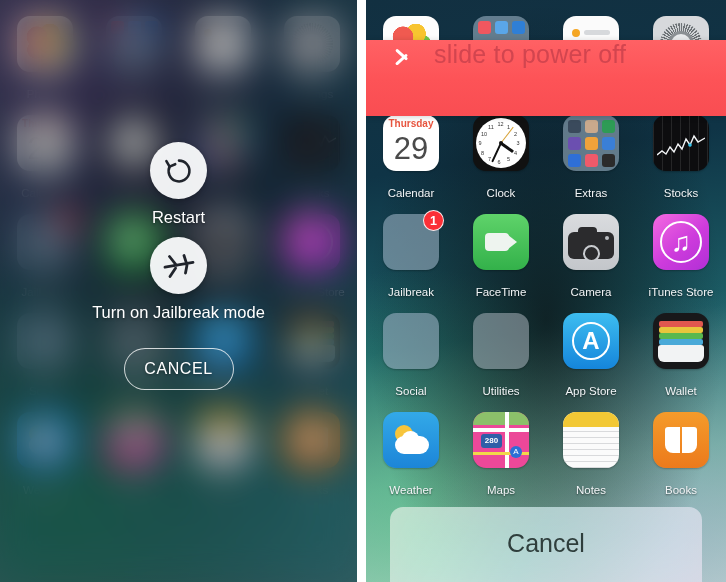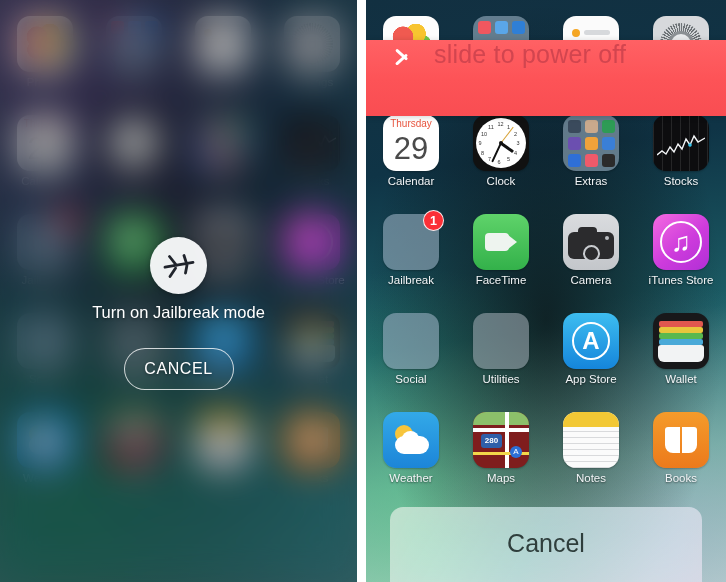--- a/index.html
+++ b/index.html
@@ -38,21 +38,21 @@
   
   .grid { position:absolute; left:0; right:0; }
   .row  { position:absolute; left:0; right:0; height:84px; display:flex; }
   .cell { flex:1; display:flex; flex-direction:column; align-items:center; }
   .icon {
     width:56px; height:56px; border-radius:13px;
     position:relative; overflow:hidden; flex:none;
     box-shadow:0 1px 2px rgba(0,0,0,.25);
   }
   .lab {
-    margin-top:4px; font-size:11.5px; color:#f2f5f7; line-height:13px;
+    margin-top:16px; font-size:11.5px; color:#f2f5f7; line-height:13px;
     text-shadow:0 1px 2px rgba(0,0,0,.55); white-space:nowrap;
   }
 
   
   .ic-photos{background:#fdfdfd;}
   .ic-photos::before{content:"";position:absolute;left:50%;top:50%;width:40px;height:40px;transform:translate(-50%,-50%);
     background:
       radial-gradient(circle at 30% 32%,#f05a50 0 26%,rgba(0,0,0,0) 27%),
       radial-gradient(circle at 62% 24%,#f7c430 0 25%,rgba(0,0,0,0) 26%),
       radial-gradient(circle at 78% 50%,#74c44a 0 24%,rgba(0,0,0,0) 25%),
@@ -65,21 +65,21 @@
   .ic-reminders::after{content:"";position:absolute;left:21px;top:14px;right:9px;height:5px;border-radius:3px;background:#d7d9dc;
     box-shadow:0 11px 0 #e2e4e7, 0 22px 0 #e8eaed;}
   .ic-settings{background:#d7d9dc;}
   .ic-settings::before{content:"";position:absolute;left:50%;top:50%;width:42px;height:42px;transform:translate(-50%,-50%);
     border-radius:50%;background:
       repeating-conic-gradient(#6d7276 0 4deg,#cfd2d5 4deg 8deg);}
   .ic-settings::after{content:"";position:absolute;left:50%;top:50%;width:20px;height:20px;transform:translate(-50%,-50%);
     border-radius:50%;background:#e9ebed;box-shadow:0 0 0 3px #8b9094;}
 
   .ic-cal{background:#fff;}
-  .ic-cal .cal-d{position:absolute;left:0;right:0;top:0;height:17px;color:#e8553f;font-size:10px;line-height:17px;text-align:center;font-weight:normal;}
+  .ic-cal .cal-d{position:absolute;left:0;right:0;top:0;height:17px;color:#e8553f;font-size:10px;line-height:17px;text-align:center;font-weight:bold;}
   .ic-cal .cal-n{position:absolute;left:0;right:0;top:14px;color:#4a4a4a;font-size:31px;line-height:40px;text-align:center;font-weight:300;}
   .ic-clock{background:#111;}
   .ic-clock .face{position:absolute;left:3px;top:3px;width:50px;height:50px;border-radius:50%;background:#fff;}
   .ic-clock .hh,.ic-clock .mh{position:absolute;left:50%;top:50%;background:#111;transform-origin:50% 100%;border-radius:1px;}
   .ic-clock .hh{width:2.5px;height:15px;transform:translate(-50%,-100%) rotate(125deg);}
   .ic-clock .mh{width:2px;height:21px;transform:translate(-50%,-100%) rotate(205deg);}
   .ic-clock .sh{position:absolute;left:50%;top:50%;width:1.2px;height:20px;background:#d8a43a;transform-origin:50% 100%;transform:translate(-50%,-100%) rotate(38deg);}
   .ic-clock .pin{position:absolute;left:50%;top:50%;width:4px;height:4px;border-radius:50%;background:#111;transform:translate(-50%,-50%);}
   .ic-clock .tk{position:absolute;color:#333;font-size:5.5px;line-height:6px;}
   .ic-stocks{background:#0d0d0f;}
@@ -102,21 +102,21 @@
   .ic-appstore{background:linear-gradient(180deg,#3dbdf0,#1585db);}
   .ic-appstore .a{position:absolute;left:50%;top:50%;transform:translate(-50%,-50%);width:38px;height:38px;border-radius:50%;border:2.5px solid #fff;
     display:flex;align-items:center;justify-content:center;color:#fff;font-size:24px;font-weight:bold;line-height:24px;}
   .ic-wallet{background:#18181a;}
   .ic-wallet .st{position:absolute;left:6px;right:6px;height:6px;border-radius:2px;}
   .ic-wallet .pocket{position:absolute;left:5px;right:5px;bottom:7px;height:17px;border-radius:3px 3px 6px 6px;background:#f2f3f4;}
   .ic-weather{background:linear-gradient(180deg,#33a9e8,#1c85d8);}
   .ic-weather .sun{position:absolute;left:12px;top:13px;width:18px;height:18px;border-radius:50%;background:#f7c53c;}
   .ic-weather .cl{position:absolute;left:12px;top:24px;width:34px;height:18px;border-radius:10px;background:#fff;}
   .ic-weather .cl2{position:absolute;left:19px;top:19px;width:17px;height:15px;border-radius:50%;background:#fff;}
-  .ic-maps{background:#7f1d1d;}
+  .ic-maps{background:#ec4899;}
   .ic-maps .grn{position:absolute;left:0;top:0;right:0;height:13px;background:#8cc06a;}
   .ic-maps .rd{position:absolute;background:#fff;}
   .ic-maps .shield{position:absolute;left:8px;top:22px;width:21px;height:14px;border-radius:3px;background:#2f5fa8;color:#fff;font-size:8px;line-height:14px;text-align:center;font-weight:bold;}
   .ic-maps .pin{position:absolute;right:7px;bottom:10px;width:12px;height:12px;border-radius:50%;background:#2b6fd6;color:#fff;font-size:8px;line-height:12px;text-align:center;}
   .ic-notes{background:#fbfbfb;}
   .ic-notes .top{position:absolute;left:0;right:0;top:0;height:15px;background:#f2c835;}
   .ic-notes .ln{position:absolute;left:0;right:0;height:1px;background:#d9dadc;}
   .ic-books{background:linear-gradient(180deg,#f59b2a,#ec7a1c);}
   .ic-books .pg{position:absolute;top:15px;width:15px;height:26px;background:#fff;}
   .ic-books .pg.l{left:12px;border-radius:3px 0 0 8px;}
@@ -405,20 +405,29 @@
             </div>
             <div class="lab">Books</div>
           </div>
         </div>
       </div>
     <div id="left-blur"></div>
 
     <div id="power-menu">
 
 
+      <div class="pm-item" style="top:142px">
+        <div class="pm-circle">
+          <svg width="32" height="32" viewBox="0 0 32 32" aria-hidden="true">
+            <path d="M16 5.6 a10.4 10.4 0 1 1 -9.2 5.6" stroke="#20242c" stroke-width="2.6" stroke-linecap="round" fill="none"></path>
+            <path d="M3.4 6.2 L6.6 11.6 L12.2 9.2" stroke="#20242c" stroke-width="2.6" stroke-linecap="round" stroke-linejoin="round" fill="none"></path>
+          </svg>
+        </div>
+        <div class="pm-label">Restart</div>
+      </div>
 
       <div class="pm-item" style="top:237px">
         <div class="pm-circle">
           <svg width="34" height="34" viewBox="0 0 34 34" aria-hidden="true">
             <path d="M3 18.2 L31 13.4 M14.5 16.3 L7.5 7.5 M13.5 19.2 L8 27.5 M24.5 14.4 L22 6.5 M25 16 L23.5 24" stroke="#20242c" stroke-width="2.8" stroke-linecap="round" fill="none"></path>
           </svg>
         </div>
         <div class="pm-label">Turn on Jailbreak mode</div>
       </div>
 

